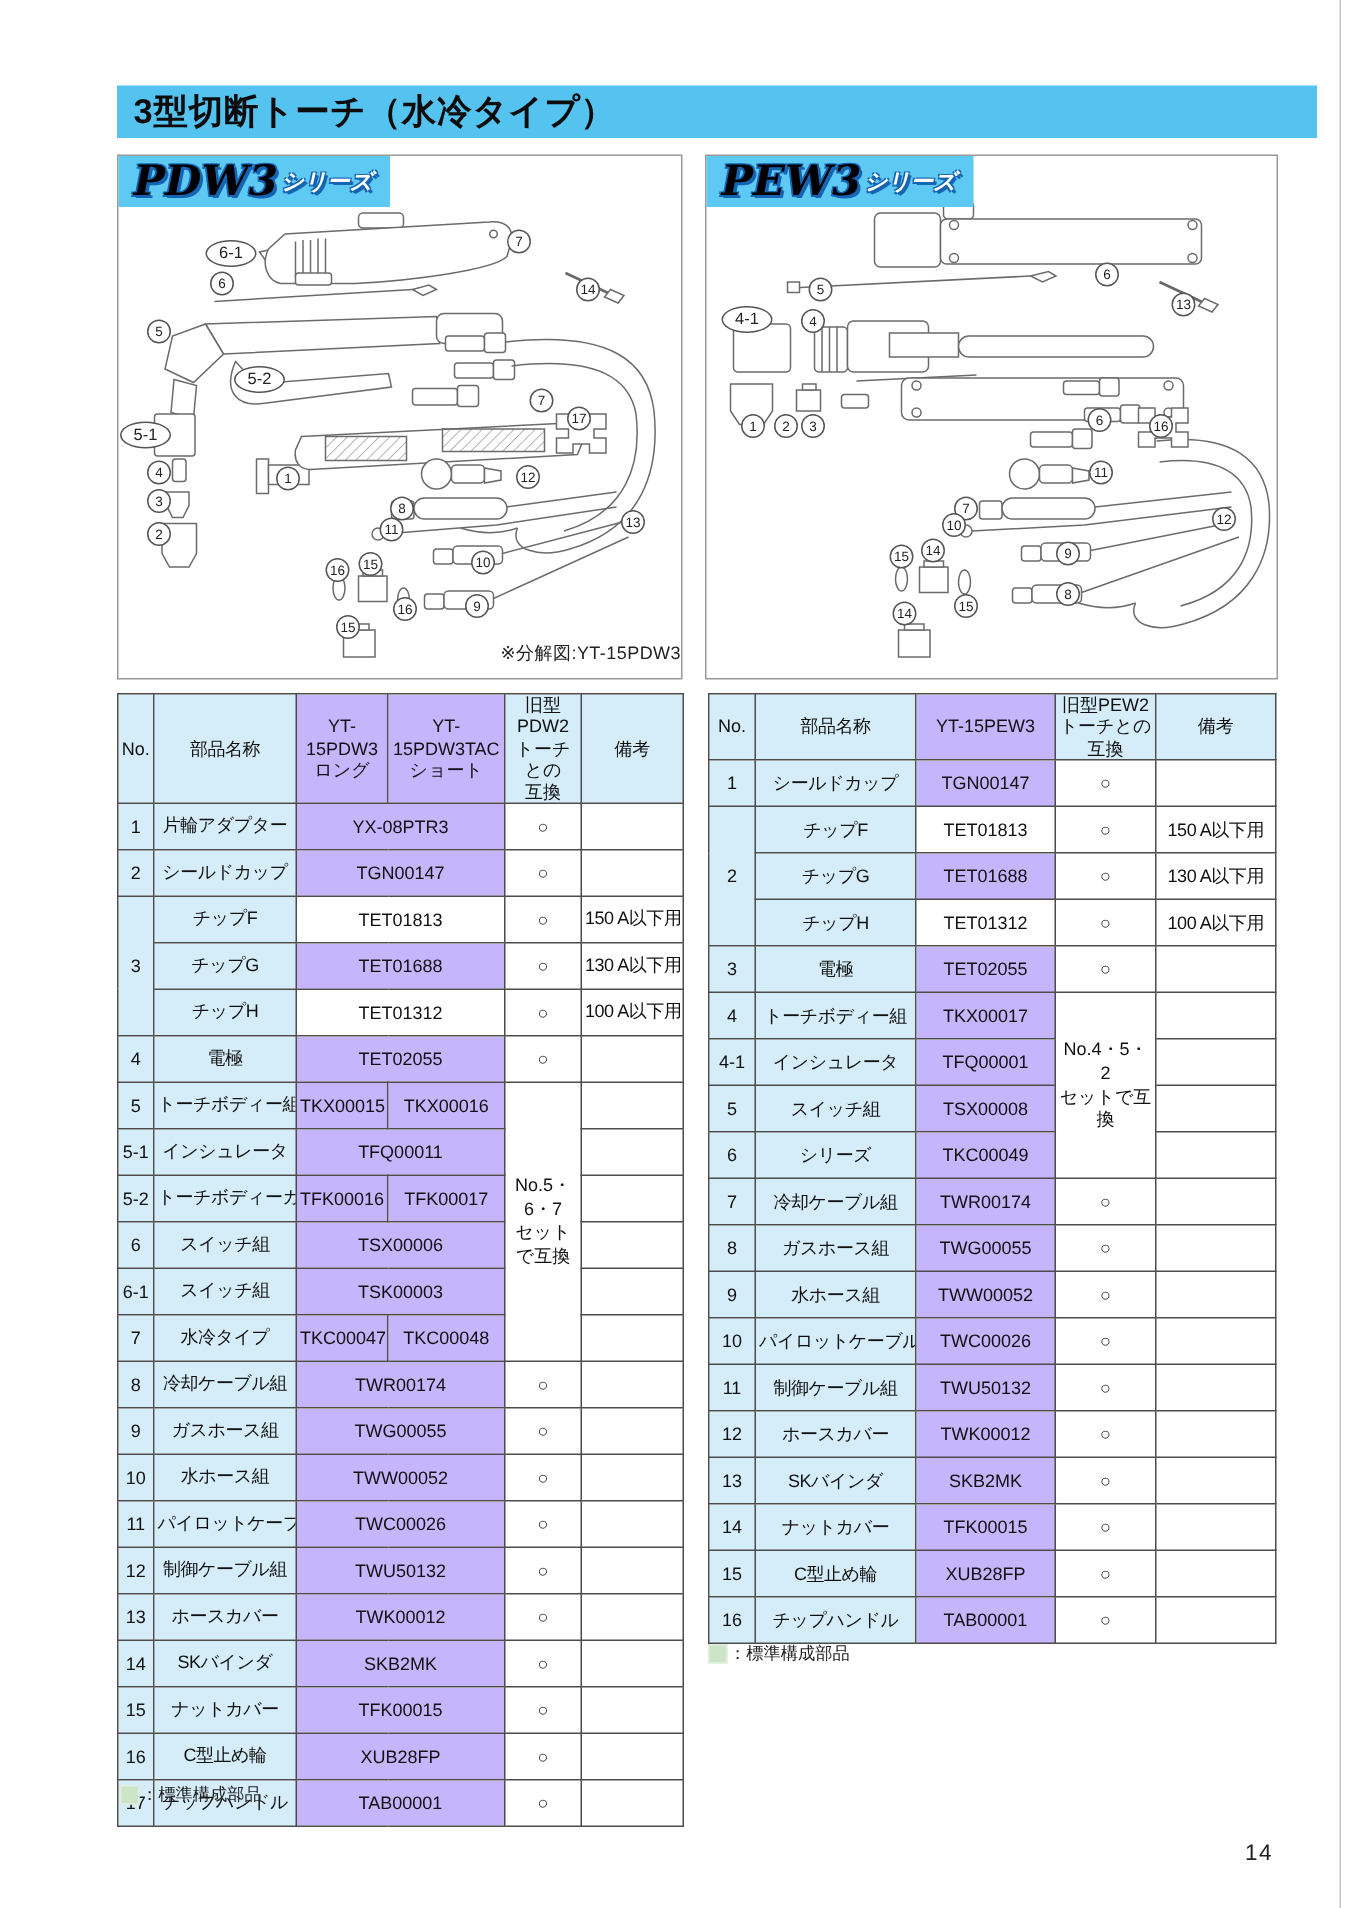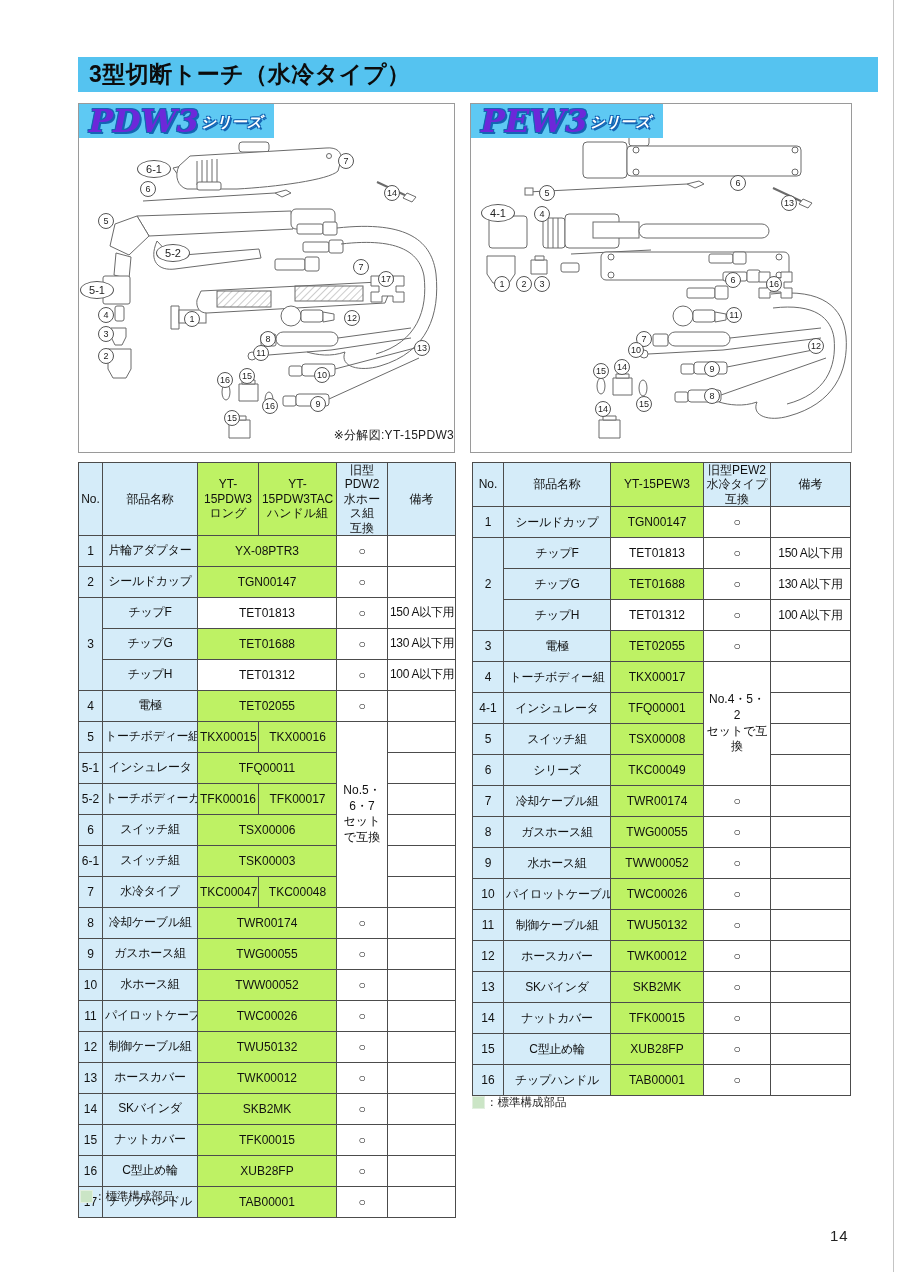--- a/index.html
+++ b/index.html
@@ -20,21 +20,21 @@
   
   .panel { position:absolute; top:103px; height:350px; border:1px solid #9a9a9a; background:#fff; }
   .panel.left  { left:78px;  width:377px; }
   .panel.right { left:470px; width:382px; }
   .series-label {
     position:absolute; left:0; top:0; height:34px; background:#5ec9f3;
     display:flex; align-items:center; padding:0 12px 0 10px; white-space:nowrap;
   }
   .series-big {
     font-family:"DejaVu Serif","Liberation Serif",serif; font-style:italic; font-weight:bold;
-    font-size:32px; color:#6d28d9; line-height:1;
+    font-size:28px; color:#000000; line-height:1;
     text-shadow:-1px -1px 0 #1565b4, 1px -1px 0 #1565b4, -1px 1px 0 #1565b4,
                  1px 1px 0 #1565b4, 2px 2px 0 #1565b4;
   }
   .series-suffix {
     font-style:italic; font-weight:bold; font-size:15px; color:#fff; margin-left:2px; line-height:1;
     text-shadow:-1px -1px 0 #1565b4, 1px -1px 0 #1565b4, -1px 1px 0 #1565b4,
                  1px 1px 0 #1565b4, 2px 2px 0 #1565b4;
   }
   .art { position:absolute; left:0; top:0; }
   .callout {
@@ -50,21 +50,21 @@
   table.parts.t-left  { left:78px;  width:377px; }
   table.parts.t-right { left:472px; width:378px; }
   .parts th, .parts td {
     border:1px solid #4c4c4c; text-align:center; vertical-align:middle;
     font-size:12px; color:#111; overflow:hidden; padding:0 2px;
   }
   .parts thead tr { height:44px; }
   .parts tbody tr { height:31px; }
   .parts th { font-weight:normal; white-space:pre-line; line-height:1.2; }
   .c-b { background:#d5ecf9; }
-  .c-g { background:#bef264; }
+  .c-g { background:#c4b5fd; }
   .nm  { text-align:left; padding-left:5px; font-size:11.5px; letter-spacing:-0.3px; white-space:nowrap; }
   .s   { font-size:9.5px; }
   .hs  { font-size:10px; }
   .hxs { font-size:10px; }
   .mk  { font-size:14px; color:#666; }
   .nt  { font-size:10.5px; letter-spacing:-0.3px; white-space:nowrap; }
   .cmp { font-size:10px; white-space:pre-line; line-height:1.3; color:#222; }
 
   
   .legend { position:absolute; display:flex; align-items:center; font-size:11.5px; color:#222; }
@@ -321,23 +321,23 @@
       <col style="width: 51px;">
       <col style="width: 68px;">
     </colgroup>
     <thead>
       <tr>
         <th class="c-b ">No.</th>
         <th class="c-b nm">部品名称</th>
         <th class="c-g hs">YT-15PDW3
 ロング</th>
         <th class="c-g hs">YT-15PDW3TAC
-ハンドル組</th>
+ショート</th>
         <th class="c-b hxs">旧型PDW2
-水ホース組
+トーチとの
 互換</th>
         <th class="c-b ">備考</th>
       </tr>
     </thead>
     <tbody>
       <tr>
         <td class="c-b ">1</td>
         <td class="c-b nm">片輪アダプター</td>
         <td colspan="2" class="c-g ">YX-08PTR3</td>
         <td class="mk">○</td>
@@ -496,21 +496,21 @@
       <col style="width: 93px;">
       <col style="width: 67px;">
       <col style="width: 80px;">
     </colgroup>
     <thead>
       <tr>
         <th class="c-b ">No.</th>
         <th class="c-b nm">部品名称</th>
         <th class="c-g ">YT-15PEW3</th>
         <th class="c-b hxs">旧型PEW2
-水冷タイプ
+トーチとの
 互換</th>
         <th class="c-b ">備考</th>
       </tr>
     </thead>
     <tbody>
       <tr>
         <td class="c-b ">1</td>
         <td class="c-b nm">シールドカップ</td>
         <td class="c-g ">TGN00147</td>
         <td class="mk">○</td>

